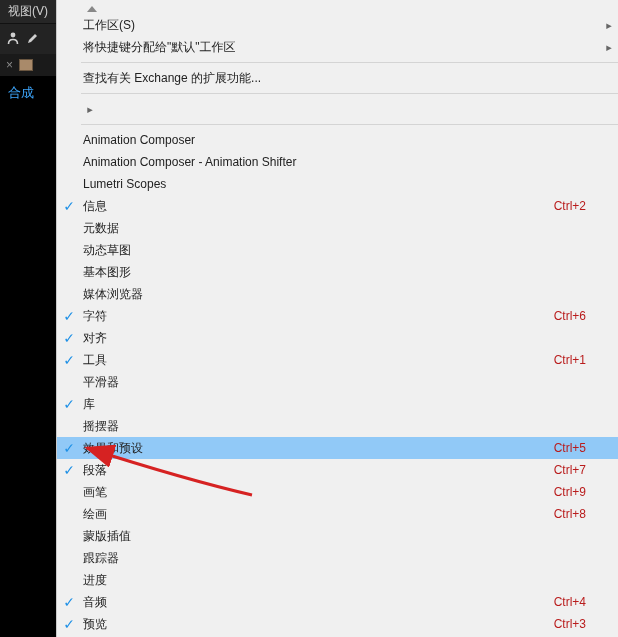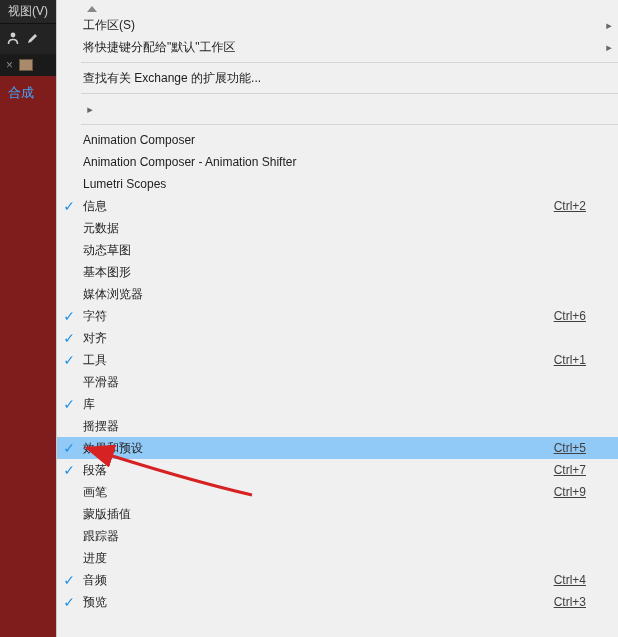--- a/index.html
+++ b/index.html
@@ -7,21 +7,21 @@
   body {
     font-family: "Microsoft YaHei", "Segoe UI", Arial, sans-serif;
     font-size: 12px;
     background: #1a1a1a;
     position: relative;
   }
   .left-panel {
     position: absolute;
     left: 0; top: 0;
     width: 56px; height: 637px;
-    background: #7f1d1d;
+    background: #000000;
   }
   .menu-bar {
     height: 24px;
     background: #262626;
     color: #d0d0d0;
     display: flex;
     align-items: center;
     padding: 0 4px;
     border-bottom: 1px solid #111;
   }
@@ -80,23 +80,22 @@
   }
   .check-mark { color: #1e90e6; font-size: 14px; line-height: 1; }
   .label-col {
     flex: 1;
     padding-left: 2px;
     white-space: nowrap;
     overflow: hidden;
   }
   .shortcut-col {
     padding-right: 14px;
-    color: #404040;
+    color: #b91c1c;
     white-space: nowrap;
-    text-decoration: underline;
   }
   .submenu-col {
     width: 18px;
     display: flex;
     align-items: center;
     justify-content: center;
     color: #555;
   }
   .separator {
     height: 1px;
@@ -283,20 +282,26 @@
       <div class="submenu-col"></div>
     </div>
     <div class="row">
       <div class="check-col"></div>
       <div class="label-col">画笔</div>
       <div class="shortcut-col">Ctrl+9</div>
       <div class="submenu-col"></div>
     </div>
     <div class="row">
       <div class="check-col"></div>
+      <div class="label-col">绘画</div>
+      <div class="shortcut-col">Ctrl+8</div>
+      <div class="submenu-col"></div>
+    </div>
+    <div class="row">
+      <div class="check-col"></div>
       <div class="label-col">蒙版插值</div>
       <div class="submenu-col"></div>
     </div>
     <div class="row">
       <div class="check-col"></div>
       <div class="label-col">跟踪器</div>
       <div class="submenu-col"></div>
     </div>
     <div class="row">
       <div class="check-col"></div>

